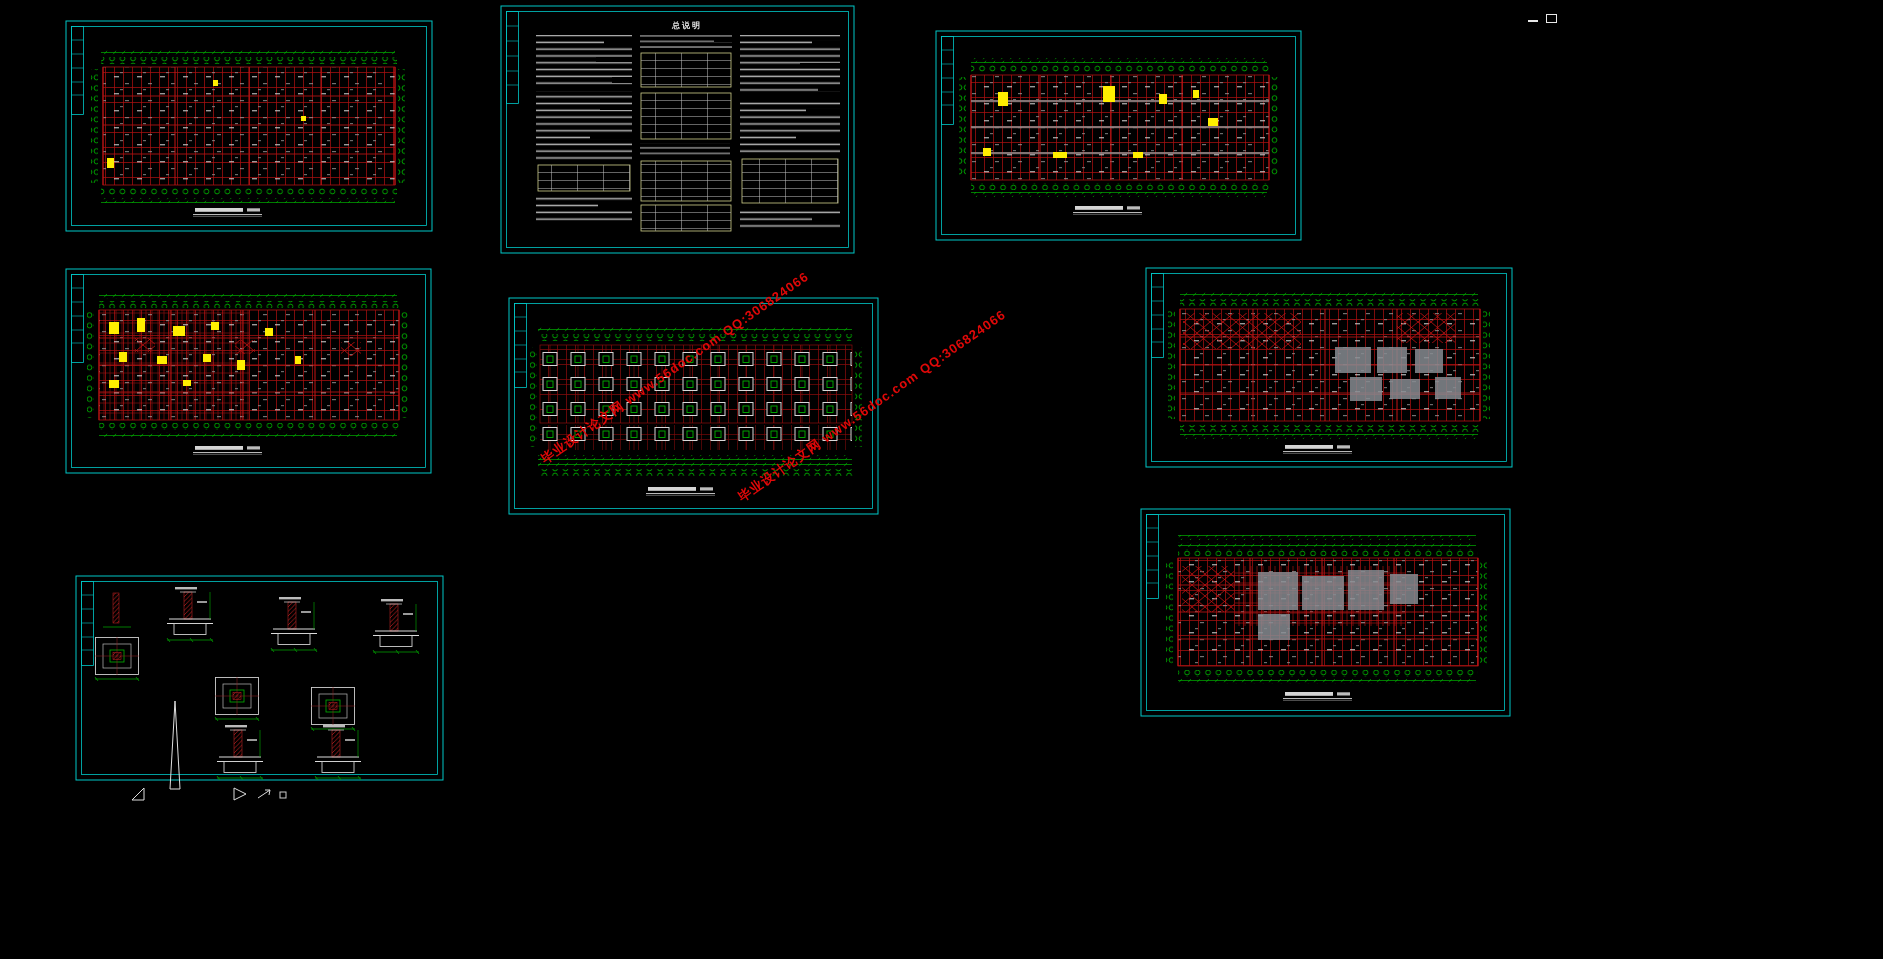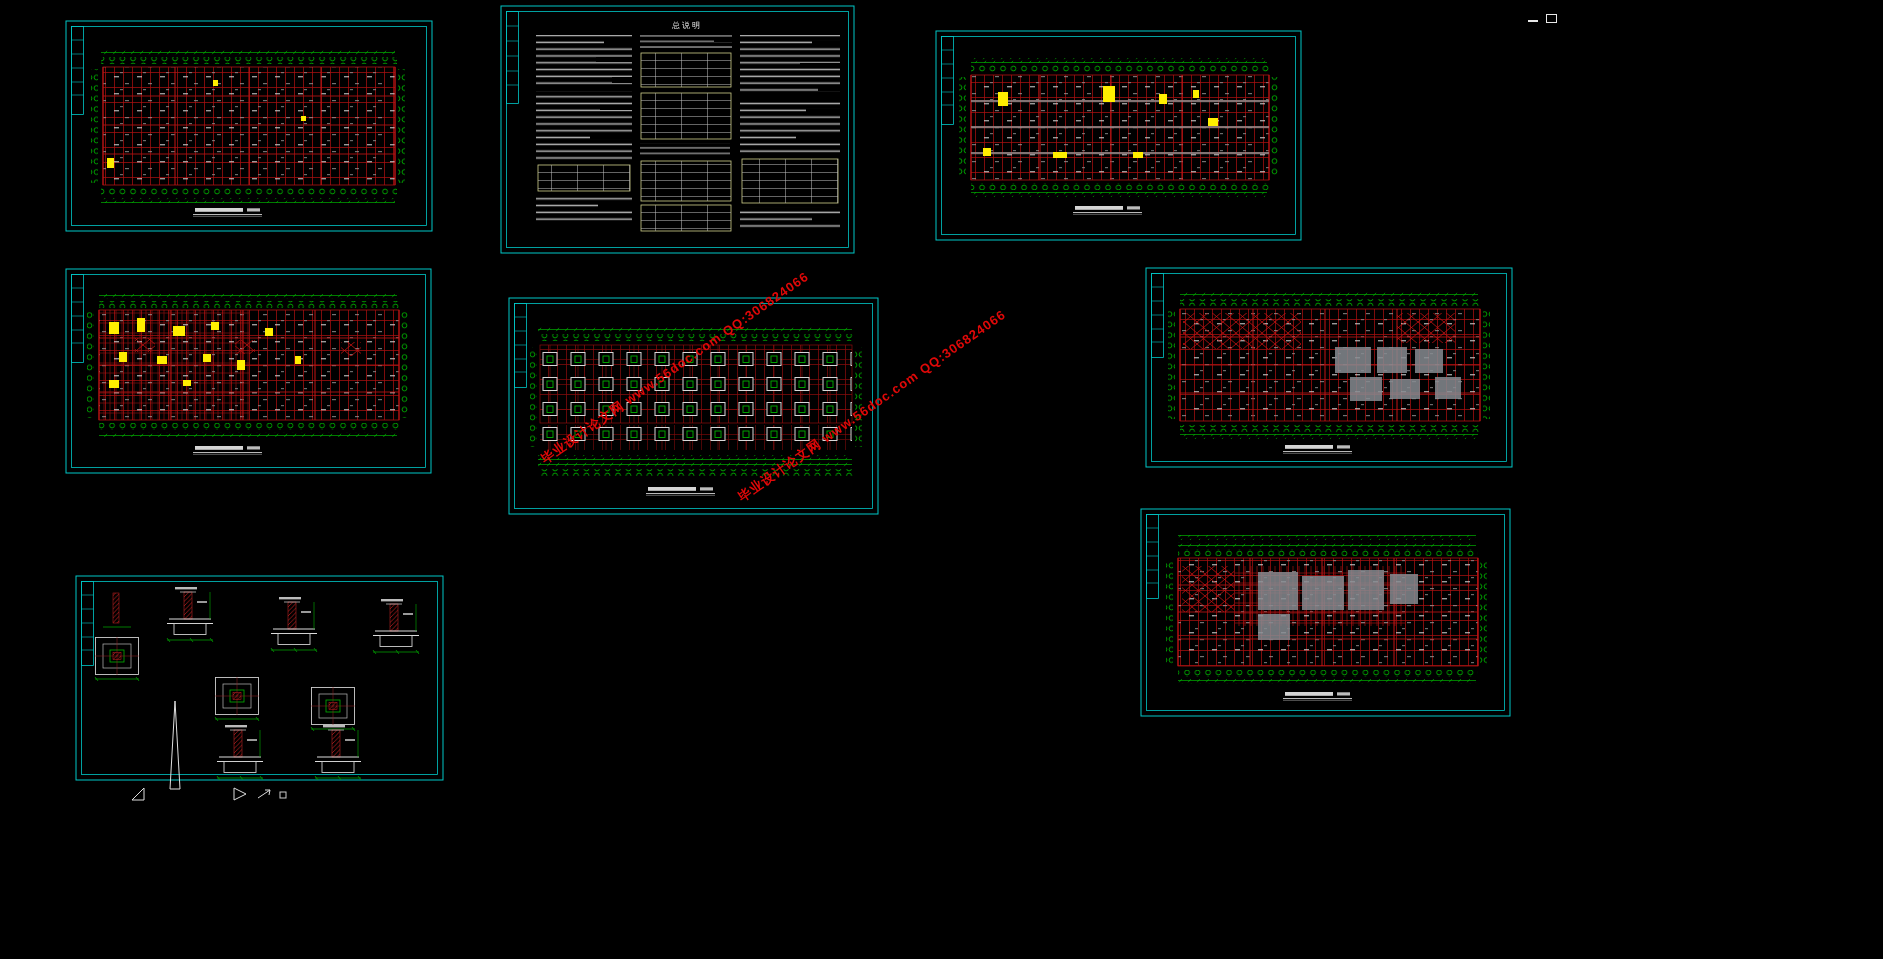--- a/index.html
+++ b/index.html
@@ -1,18 +1,18 @@
 <!DOCTYPE html>
 <html><head>
 <meta charset="utf-8">
 <style>
   html,body{margin:0;padding:0;background:#000;}
   #canvas{position:relative;width:1883px;height:959px;background:#000;overflow:hidden;
           font-family:"Liberation Sans",sans-serif;}
-  .sheet{position:absolute;}
+  .sheet{position:absolute;font-weight:bold;}
   .sheet svg{display:block;width:100%;height:100%;}
   .ovis svg{overflow:visible;}
   .fr{fill:none;stroke:#00c8c8;stroke-width:1;}
   .fr2{fill:none;stroke:#00c8c8;stroke-width:.8;}
   .cellline{stroke:#00c8c8;stroke-width:.6;fill:none;}
   .tb{fill:none;stroke:#cfcf8a;stroke-width:.8;}
   .tB{fill:#e8e8e8;font-family:"Liberation Sans",sans-serif;font-size:8px;letter-spacing:2px;text-anchor:middle;}
   .wm{position:absolute;transform:translate(-50%,-50%) rotate(-35deg);color:#e00808;
       font-weight:bold;font-size:13px;white-space:nowrap;letter-spacing:1px;z-index:6;}
   .winctl{position:absolute;z-index:7;}

